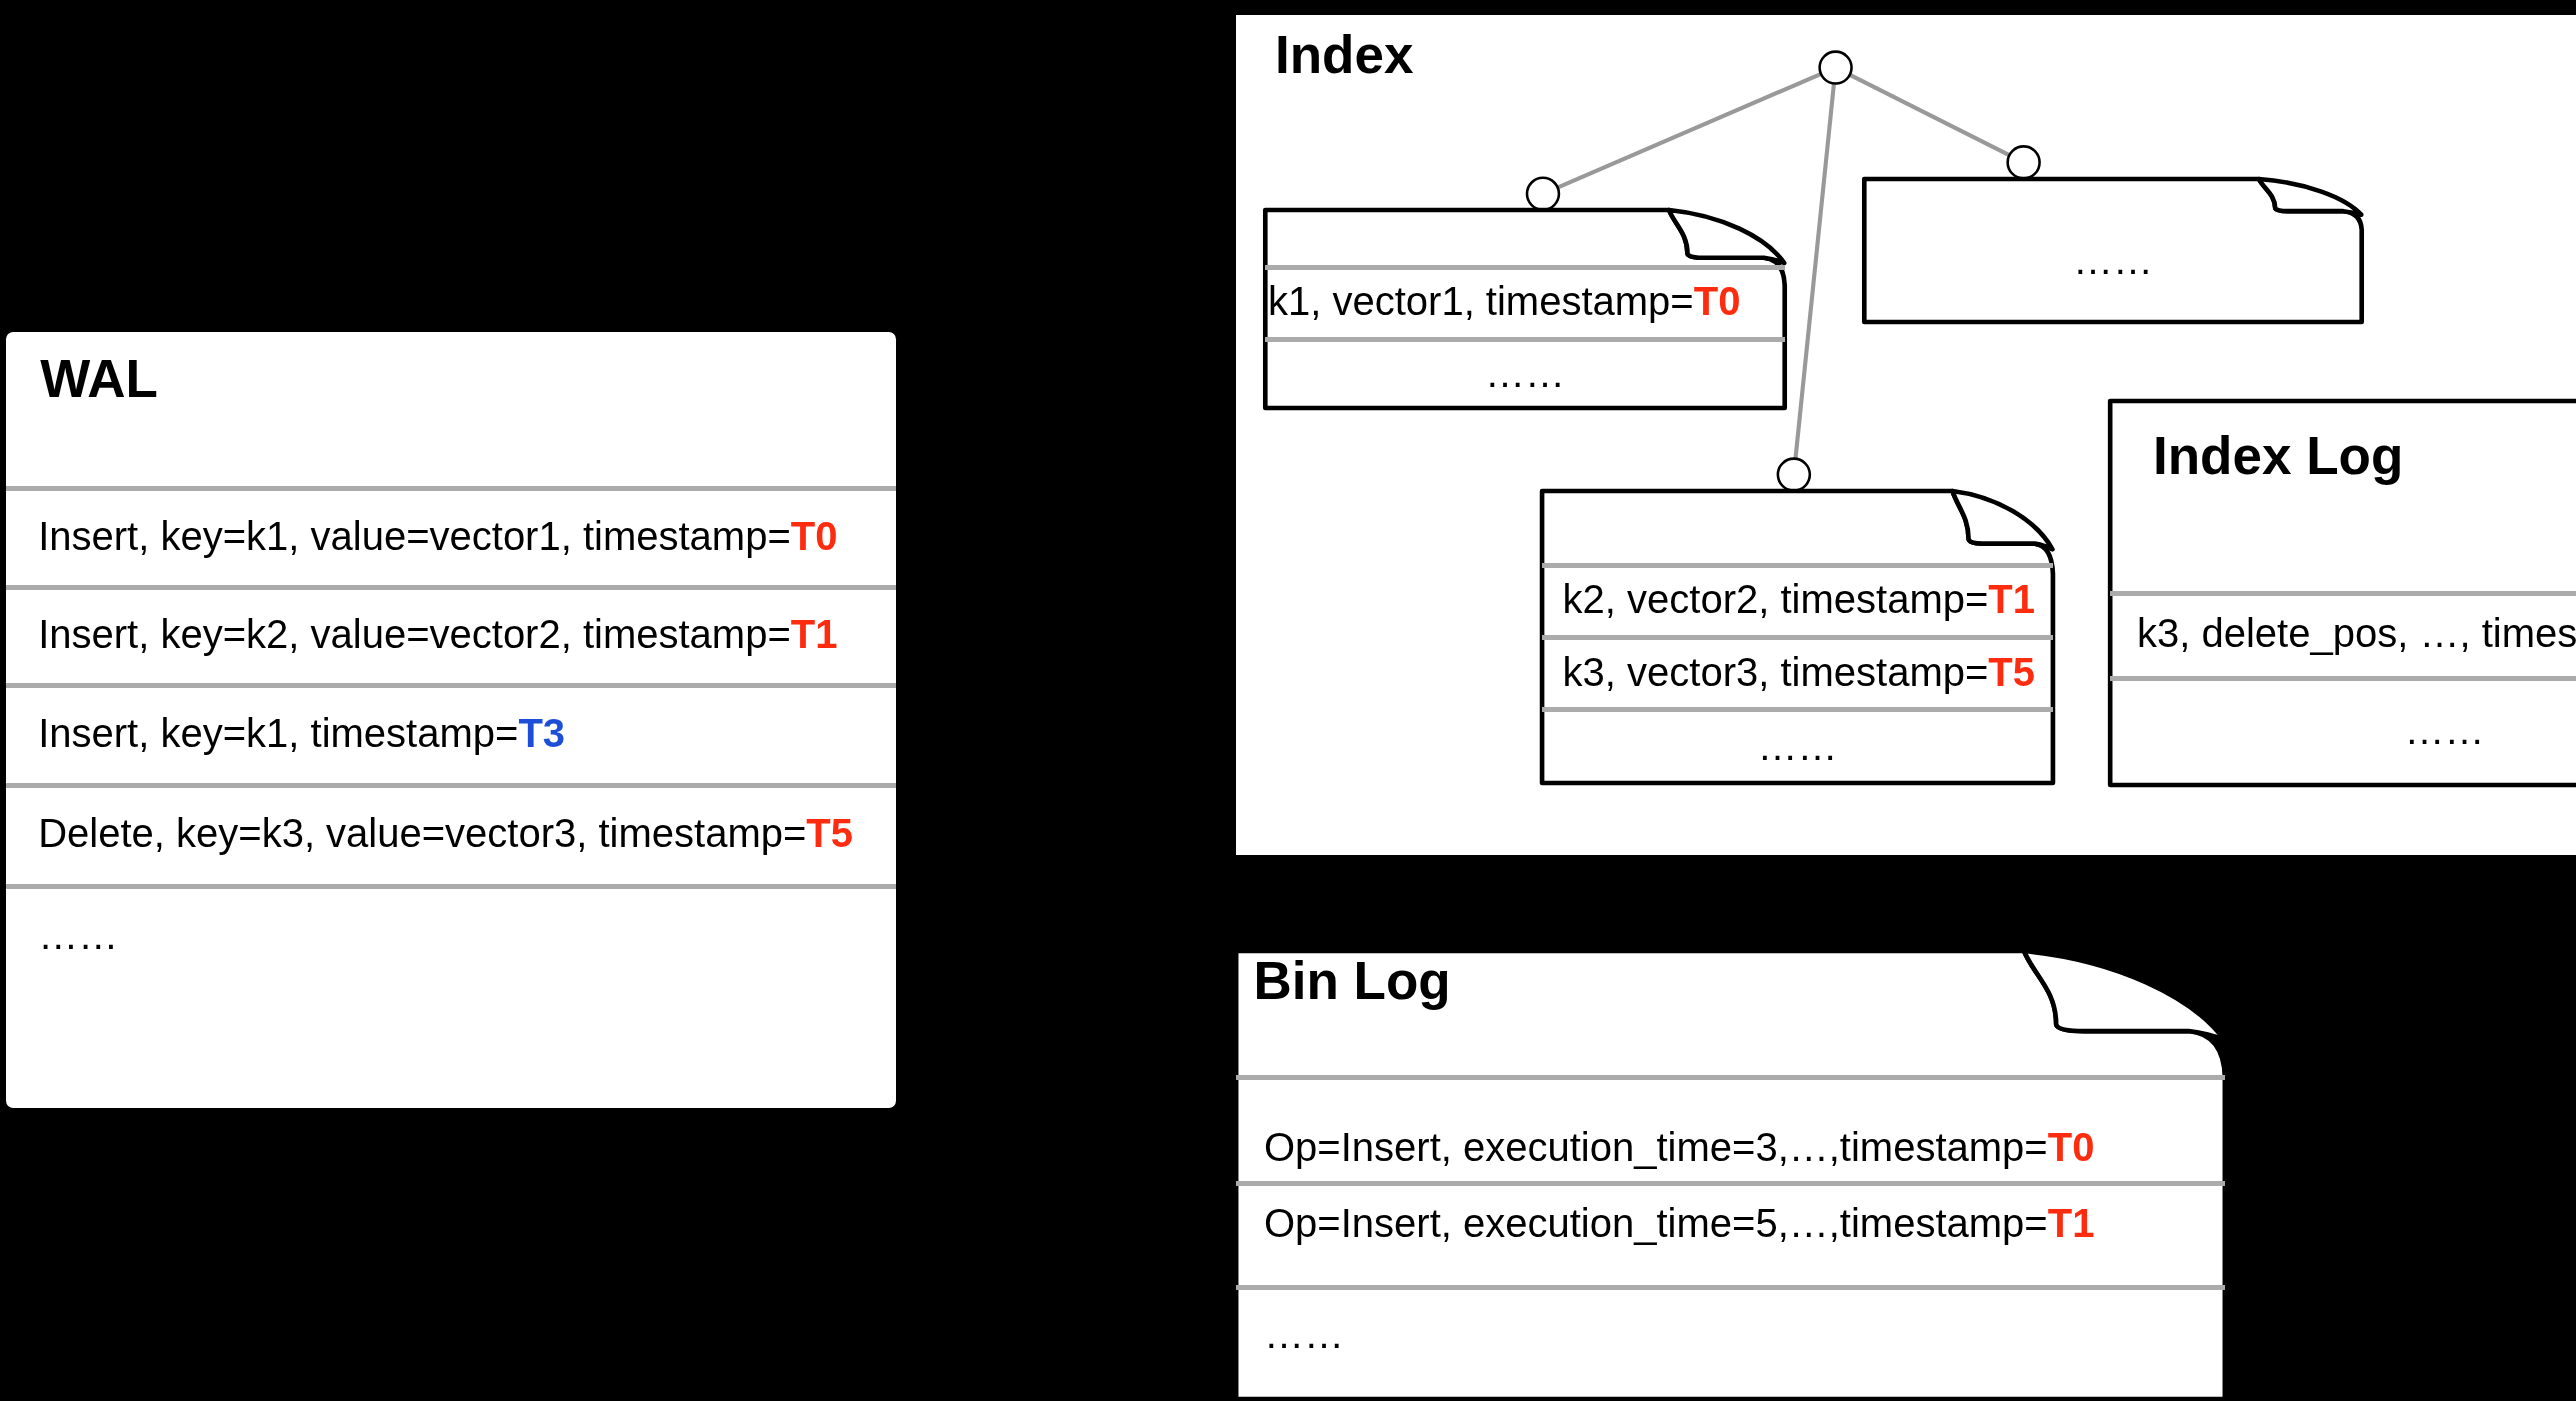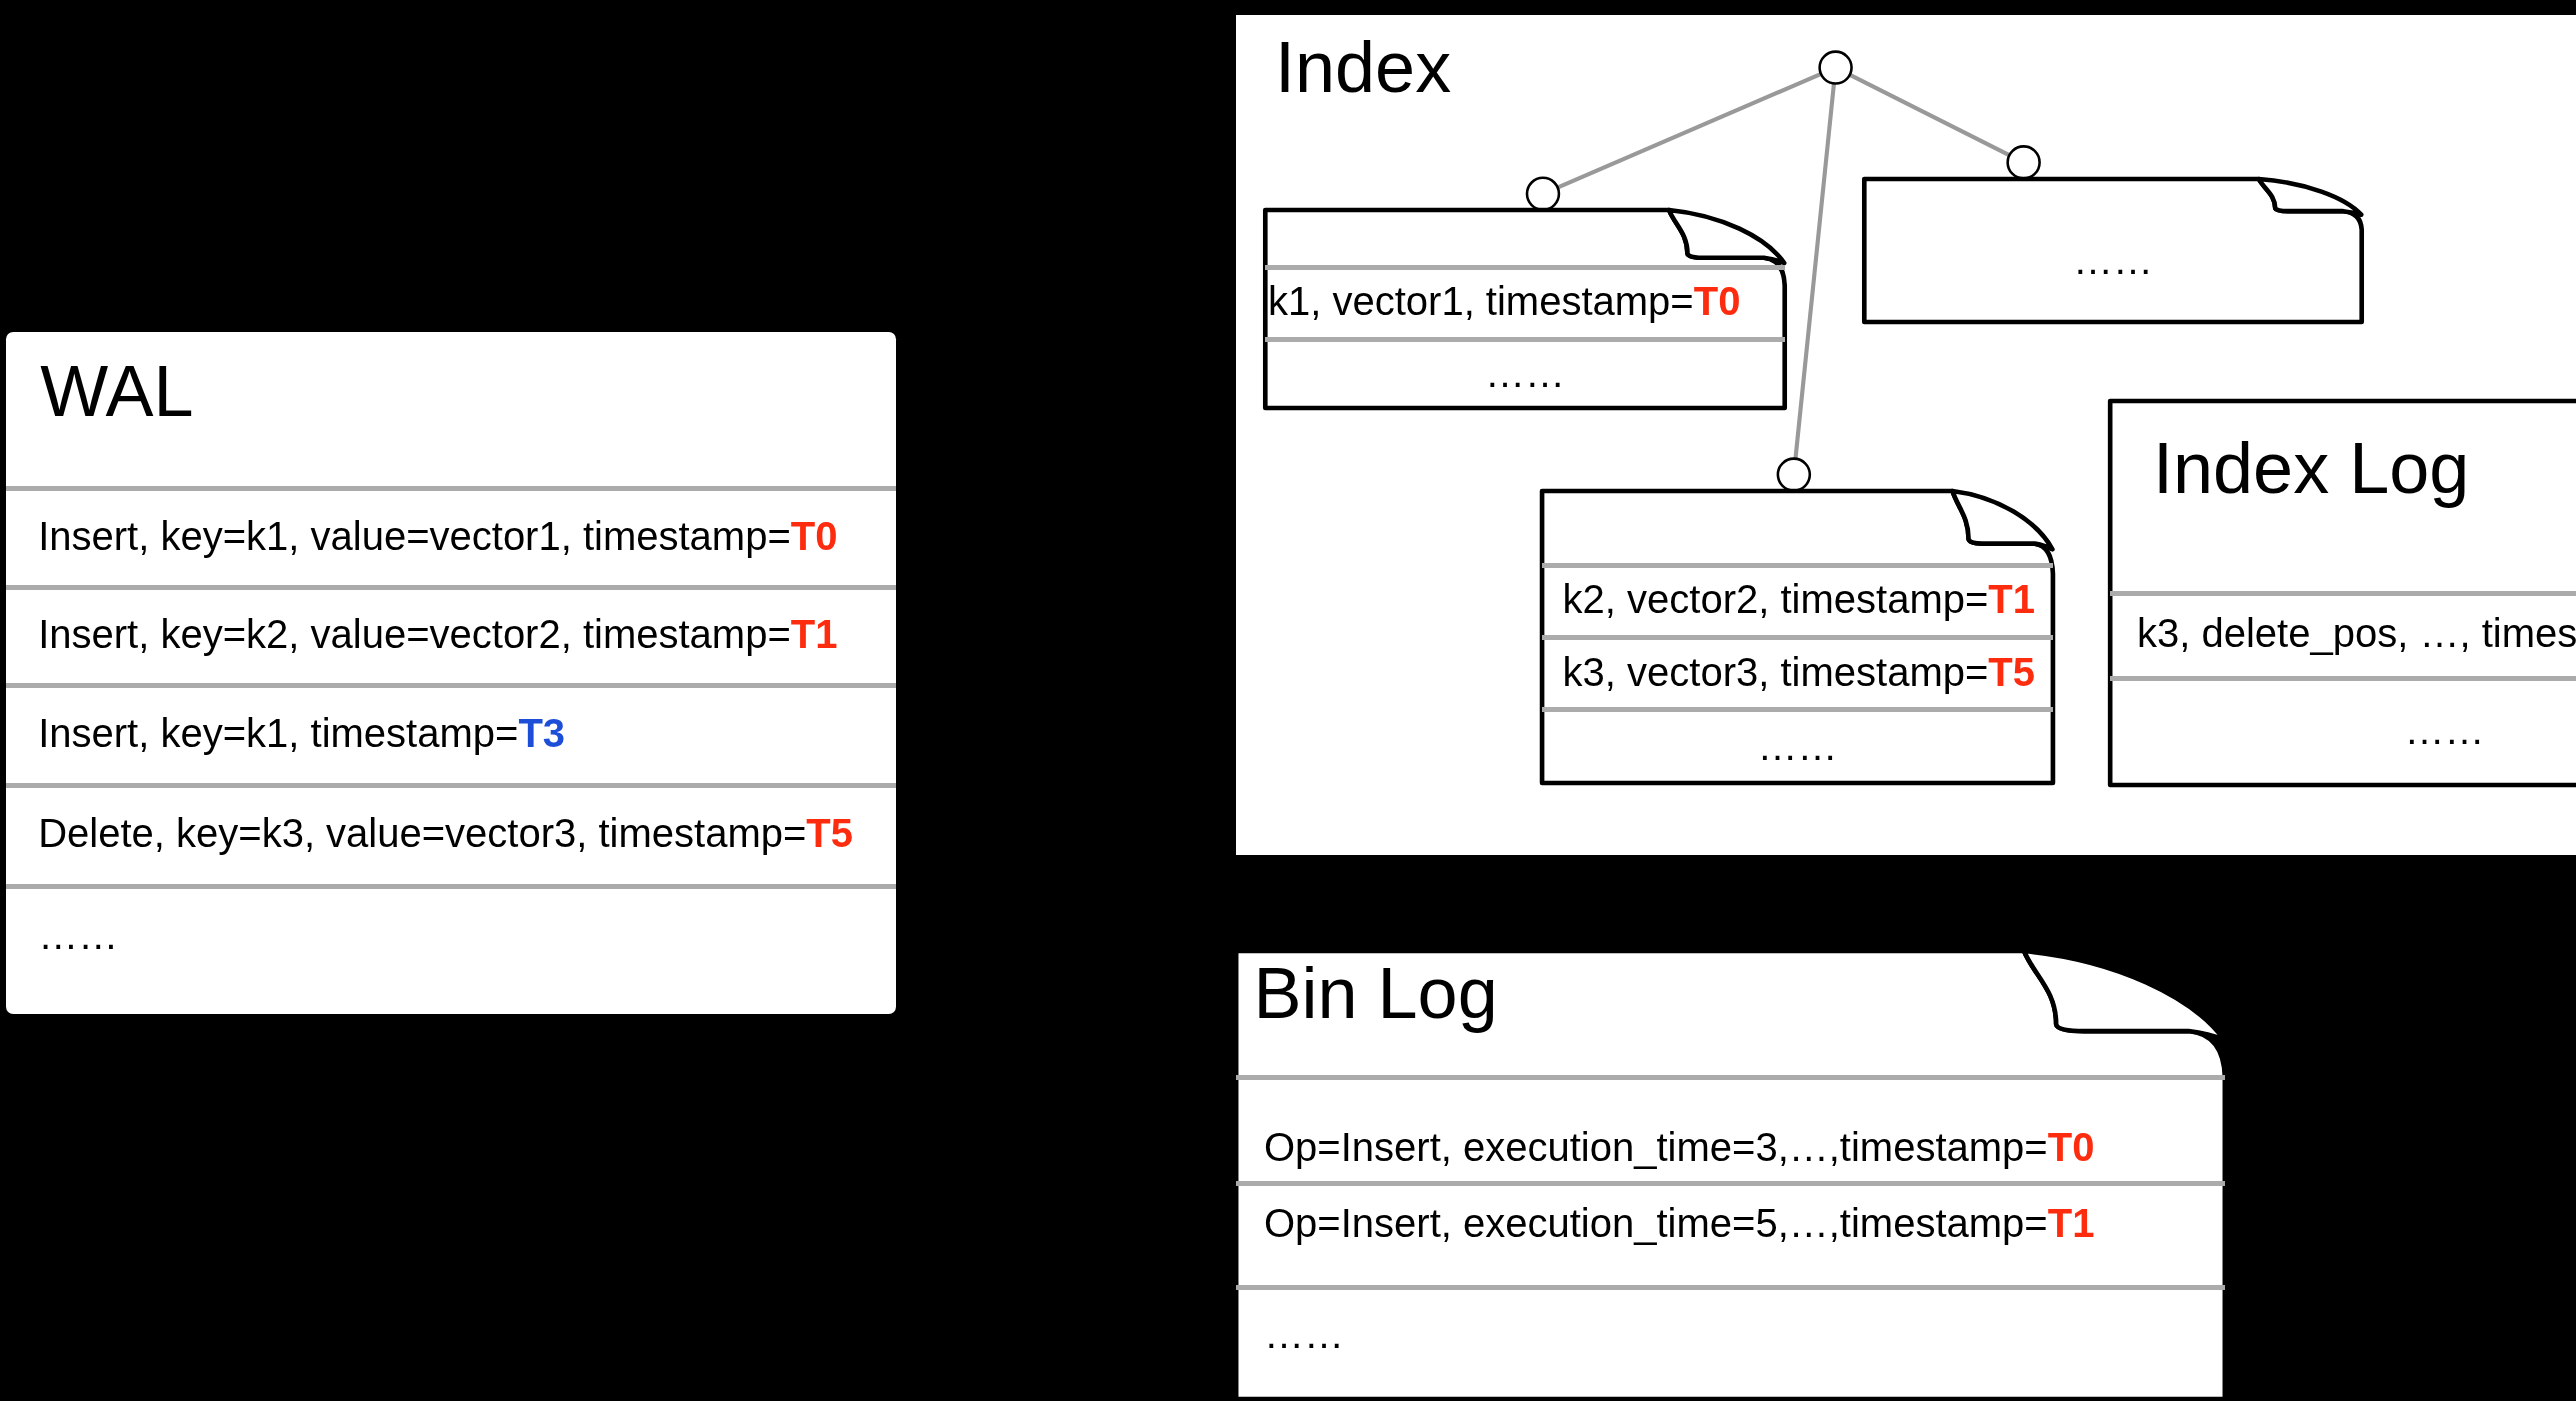--- a/index.html
+++ b/index.html
@@ -4,38 +4,38 @@
 <style>
   html,body{margin:0;padding:0;background:#000;}
   #canvas{
     position:relative;width:2817px;height:1402px;background:#000000;
     font-family:"Liberation Sans",sans-serif;overflow:hidden;
   }
   .abs{position:absolute;}
   .surface{background:#ffffff;}
   .panel{border:5.2px solid #000;background:#ffffff;box-sizing:border-box;}
   .block-title{
-    position:absolute;font-weight:normal;font-size:72px;line-height:1.25;
+    position:absolute;font-weight:bold;font-size:53px;line-height:1.25;
     color:#000;white-space:nowrap;
   }
   .sep{position:absolute;height:4.6px;left:0;right:0;}
   .row{
     position:absolute;font-size:40px;line-height:1;color:#000;
     white-space:nowrap;transform:translateY(-50%);
   }
   .row.center{left:0;right:0;text-align:center;}
   .row .ts{font-weight:bold;}
   .page-shape{position:absolute;left:0;top:0;overflow:visible;}
   svg{display:block;}
 </style>
 </head>
 <body>
 
 <div id="canvas">
-    <div class="abs surface" style="left: 6.2px; top: 332px; width: 890px; height: 682px; border-radius: 7.2px;">
+    <div class="abs surface" style="left: 6.2px; top: 332px; width: 890px; height: 776px; border-radius: 7.2px;">
       <div class="block-title" style="left: 34px; top: 14.4px;">WAL</div>
       <div class="sep" style="top: 154px; background: rgb(171, 171, 171);"></div>
       <div class="sep" style="top: 253px; background: rgb(171, 171, 171);"></div>
       <div class="sep" style="top: 351px; background: rgb(171, 171, 171);"></div>
       <div class="sep" style="top: 451px; background: rgb(171, 171, 171);"></div>
       <div class="sep" style="top: 552px; background: rgb(171, 171, 171);"></div>
       <div class="row" style="top: 204px; left: 32px;"><span>Insert, key=k1, value=vector1, timestamp=</span><span class="ts" style="color: rgb(253, 44, 15);">T0</span></div>
       <div class="row" style="top: 302px; left: 32px;"><span>Insert, key=k2, value=vector2, timestamp=</span><span class="ts" style="color: rgb(253, 44, 15);">T1</span></div>
       <div class="row" style="top: 401px; left: 32px;"><span>Insert, key=k1, timestamp=</span><span class="ts" style="color: #1d4ed8;">T3</span></div>
       <div class="row" style="top: 501px; left: 32px;"><span>Delete, key=k3, value=vector3, timestamp=</span><span class="ts" style="color: rgb(253, 44, 15);">T5</span></div>

